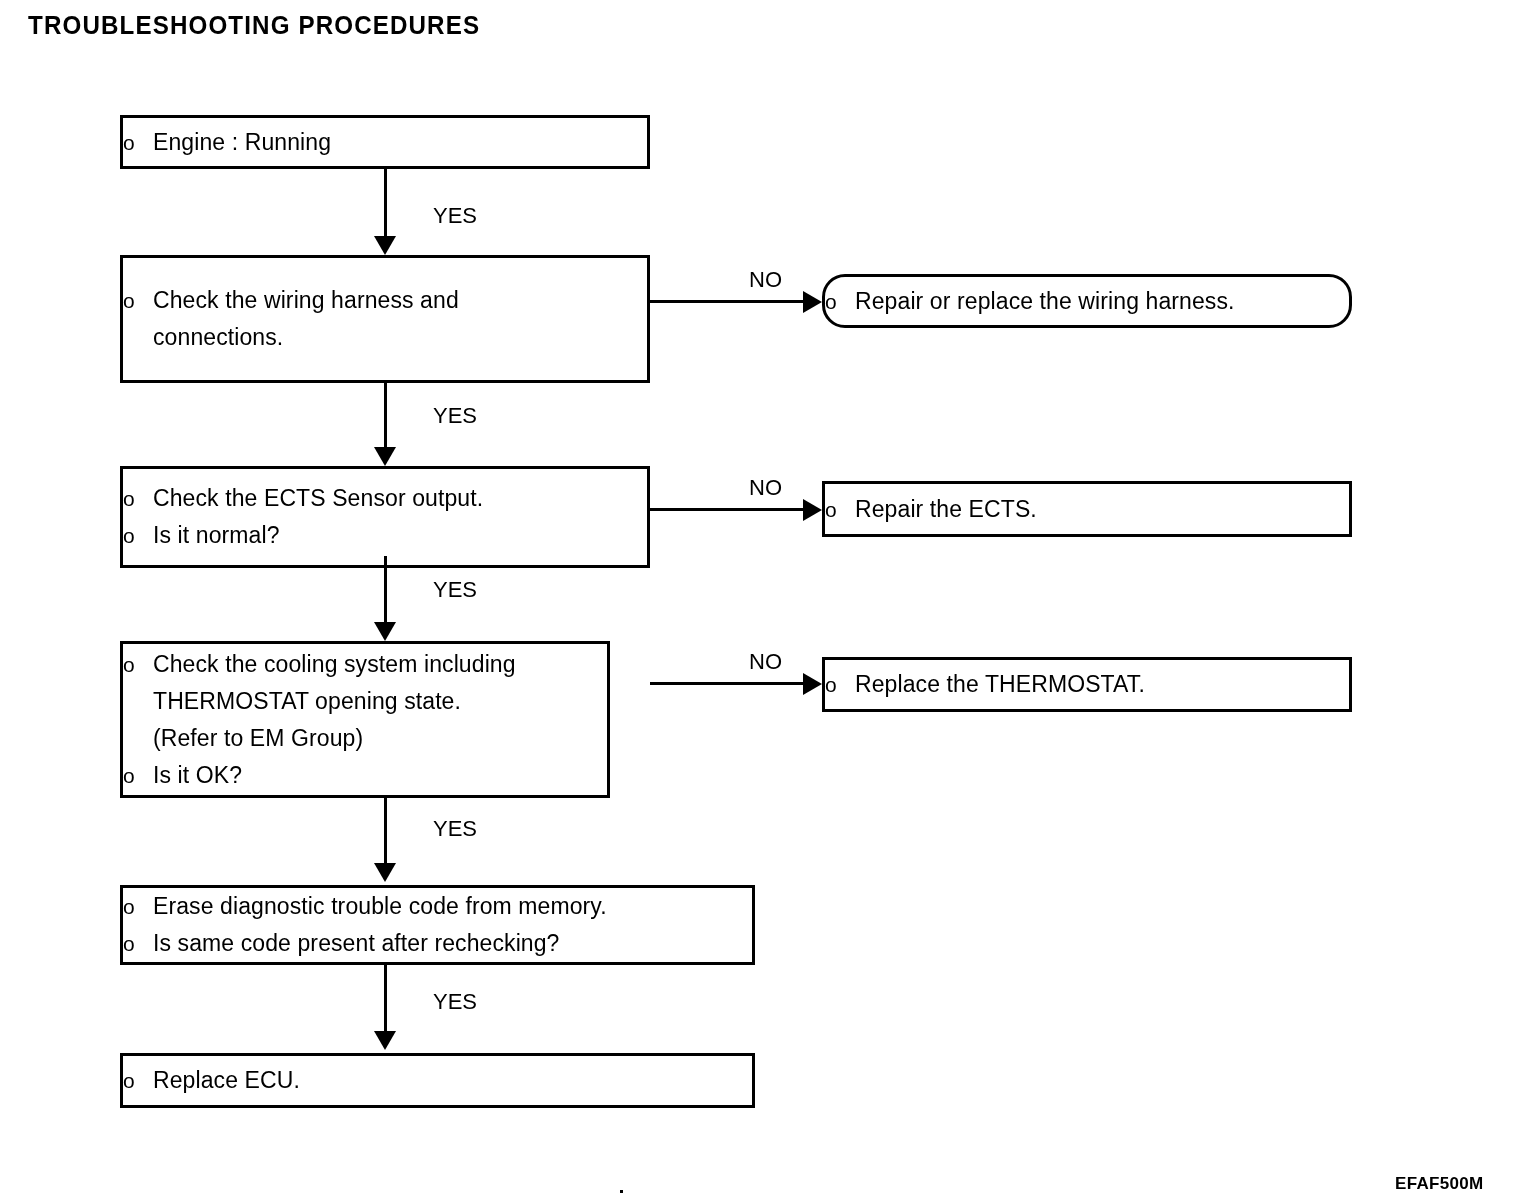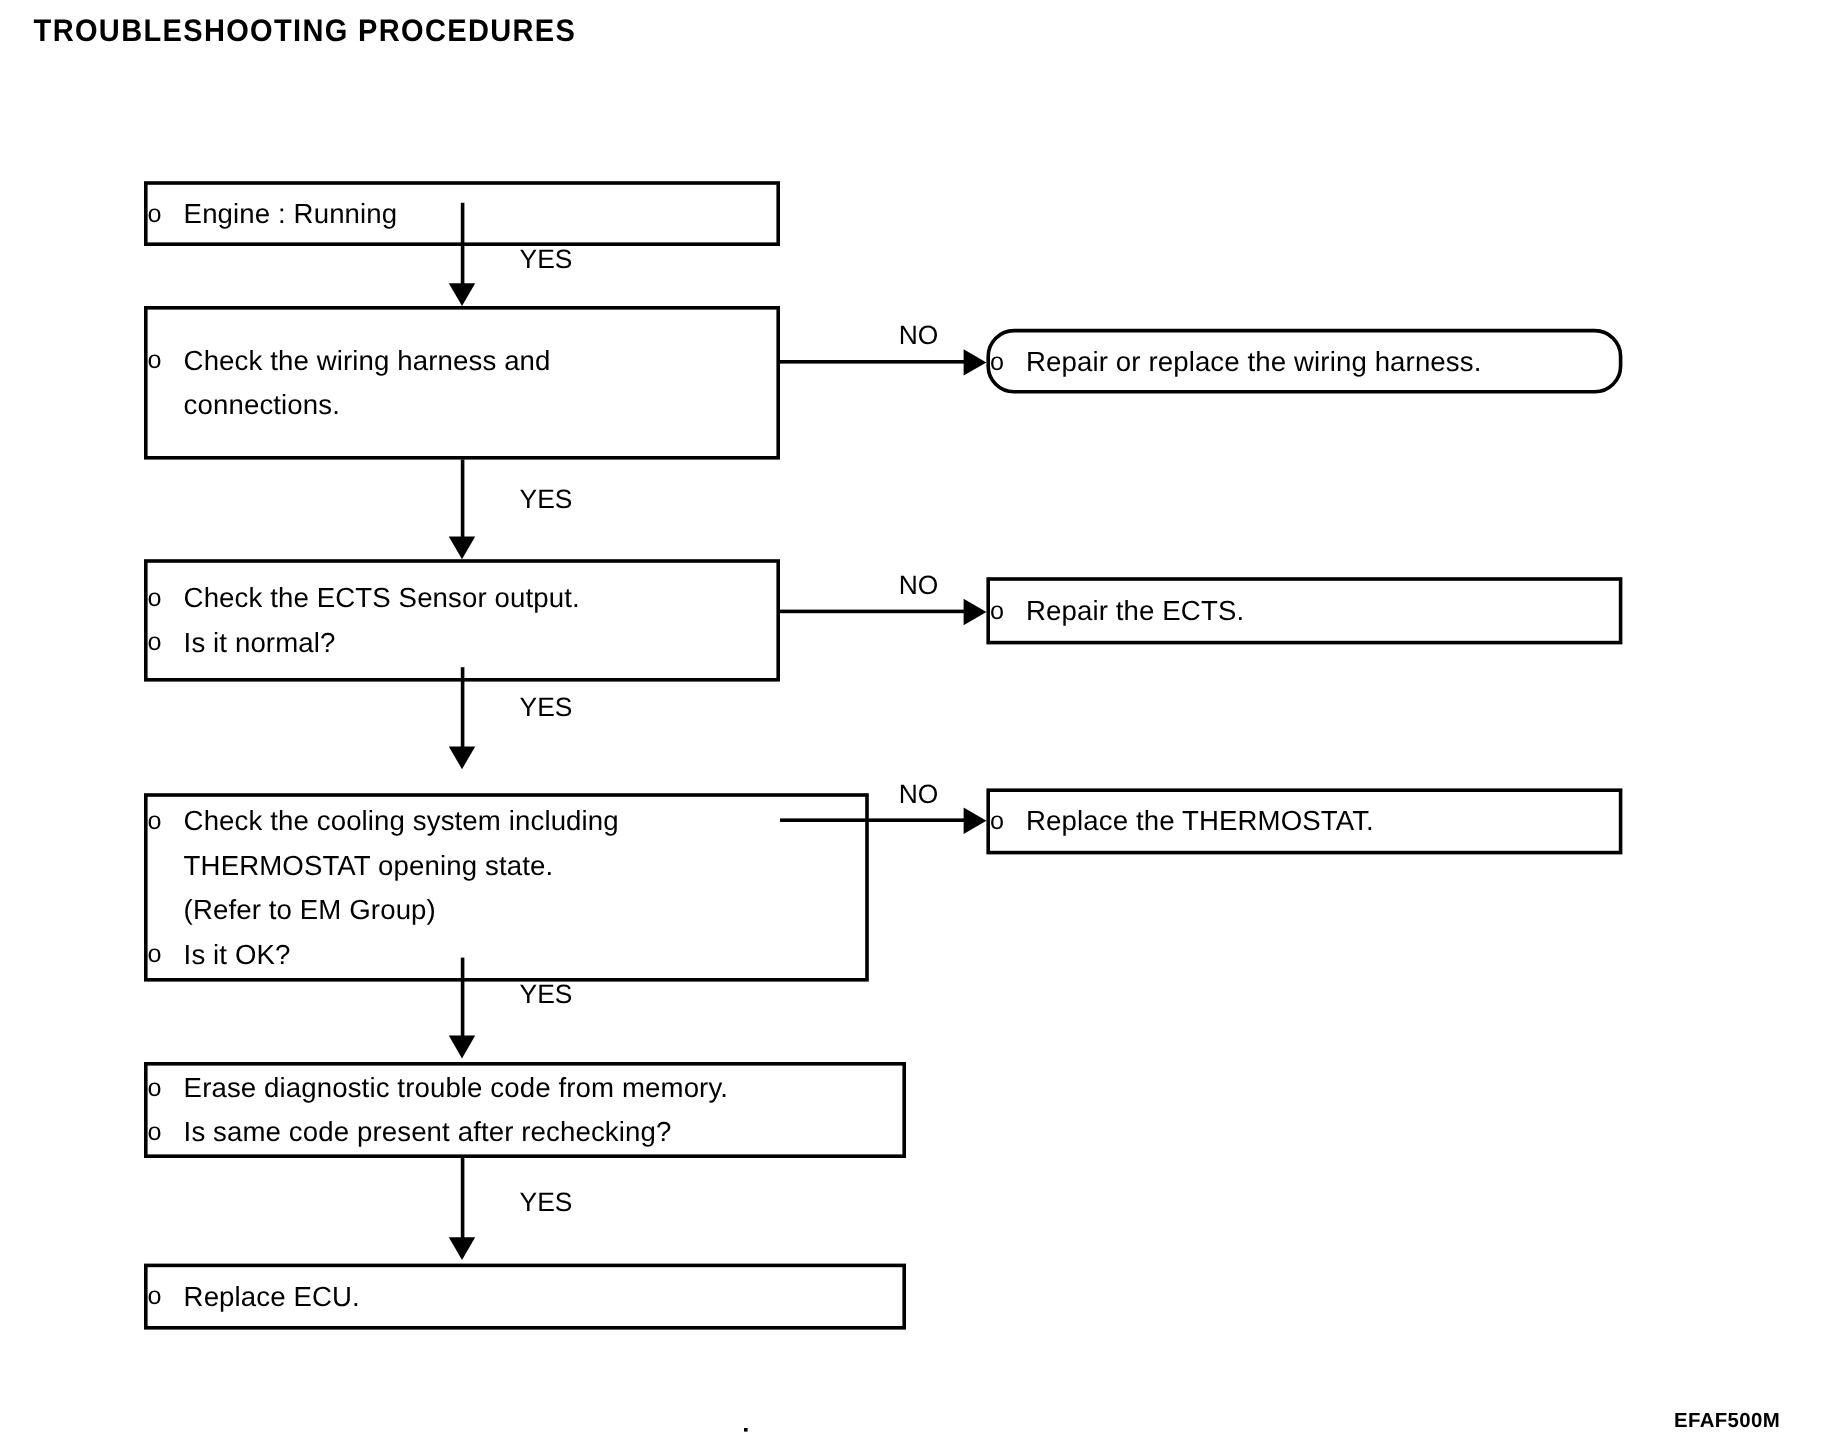--- a/index.html
+++ b/index.html
@@ -108,21 +108,21 @@
     background: #000000;
   }
 </style>
 </head>
 <body>
 
 <div id="page">
 
   <div class="title">TROUBLESHOOTING PROCEDURES</div>
 
-  <div class="node" style="left:120px; top:115px; width:530px; height:54px;margin-top:36px;">
+  <div class="node" style="left:120px; top:115px; width:530px; height:54px;">
     <div class="lines">
       <div class="line bullet">Engine : Running</div>
     </div>
   </div>
 
   <div class="vline" style="left:384px; top:169px; height:72px;"></div>
   <div class="arrow-down" style="left:374px; top:236px;"></div>
   <div class="edge-label" style="left:396px; top:204px;">YES</div>
 
   <div class="node" style="left:120px; top:255px; width:530px; height:128px;text-decoration:underline;">
@@ -160,21 +160,21 @@
   <div class="node" style="left:822px; top:481px; width:530px; height:56px;">
     <div class="lines">
       <div class="line bullet">Repair the ECTS.</div>
     </div>
   </div>
 
   <div class="vline" style="left:384px; top:556px; height:70px;"></div>
   <div class="arrow-down" style="left:374px; top:622px;"></div>
   <div class="edge-label" style="left:396px; top:578px;">YES</div>
 
-  <div class="node" style="left:120px; top:661px; width:604px; height:157px;">
+  <div class="node" style="left:120px; top:641px; width:490px; height:157px;">
     <div class="lines">
       <div class="line bullet">Check the cooling system including</div>
       <div class="line cont">THERMOSTAT opening state.</div>
       <div class="line cont">(Refer to EM Group)</div>
       <div class="line bullet">Is it OK?</div>
     </div>
   </div>
 
   <div class="hline" style="left:650px; top:682px; width:156px;"></div>
   <div class="arrow-right" style="left:803px; top:673px;"></div>

